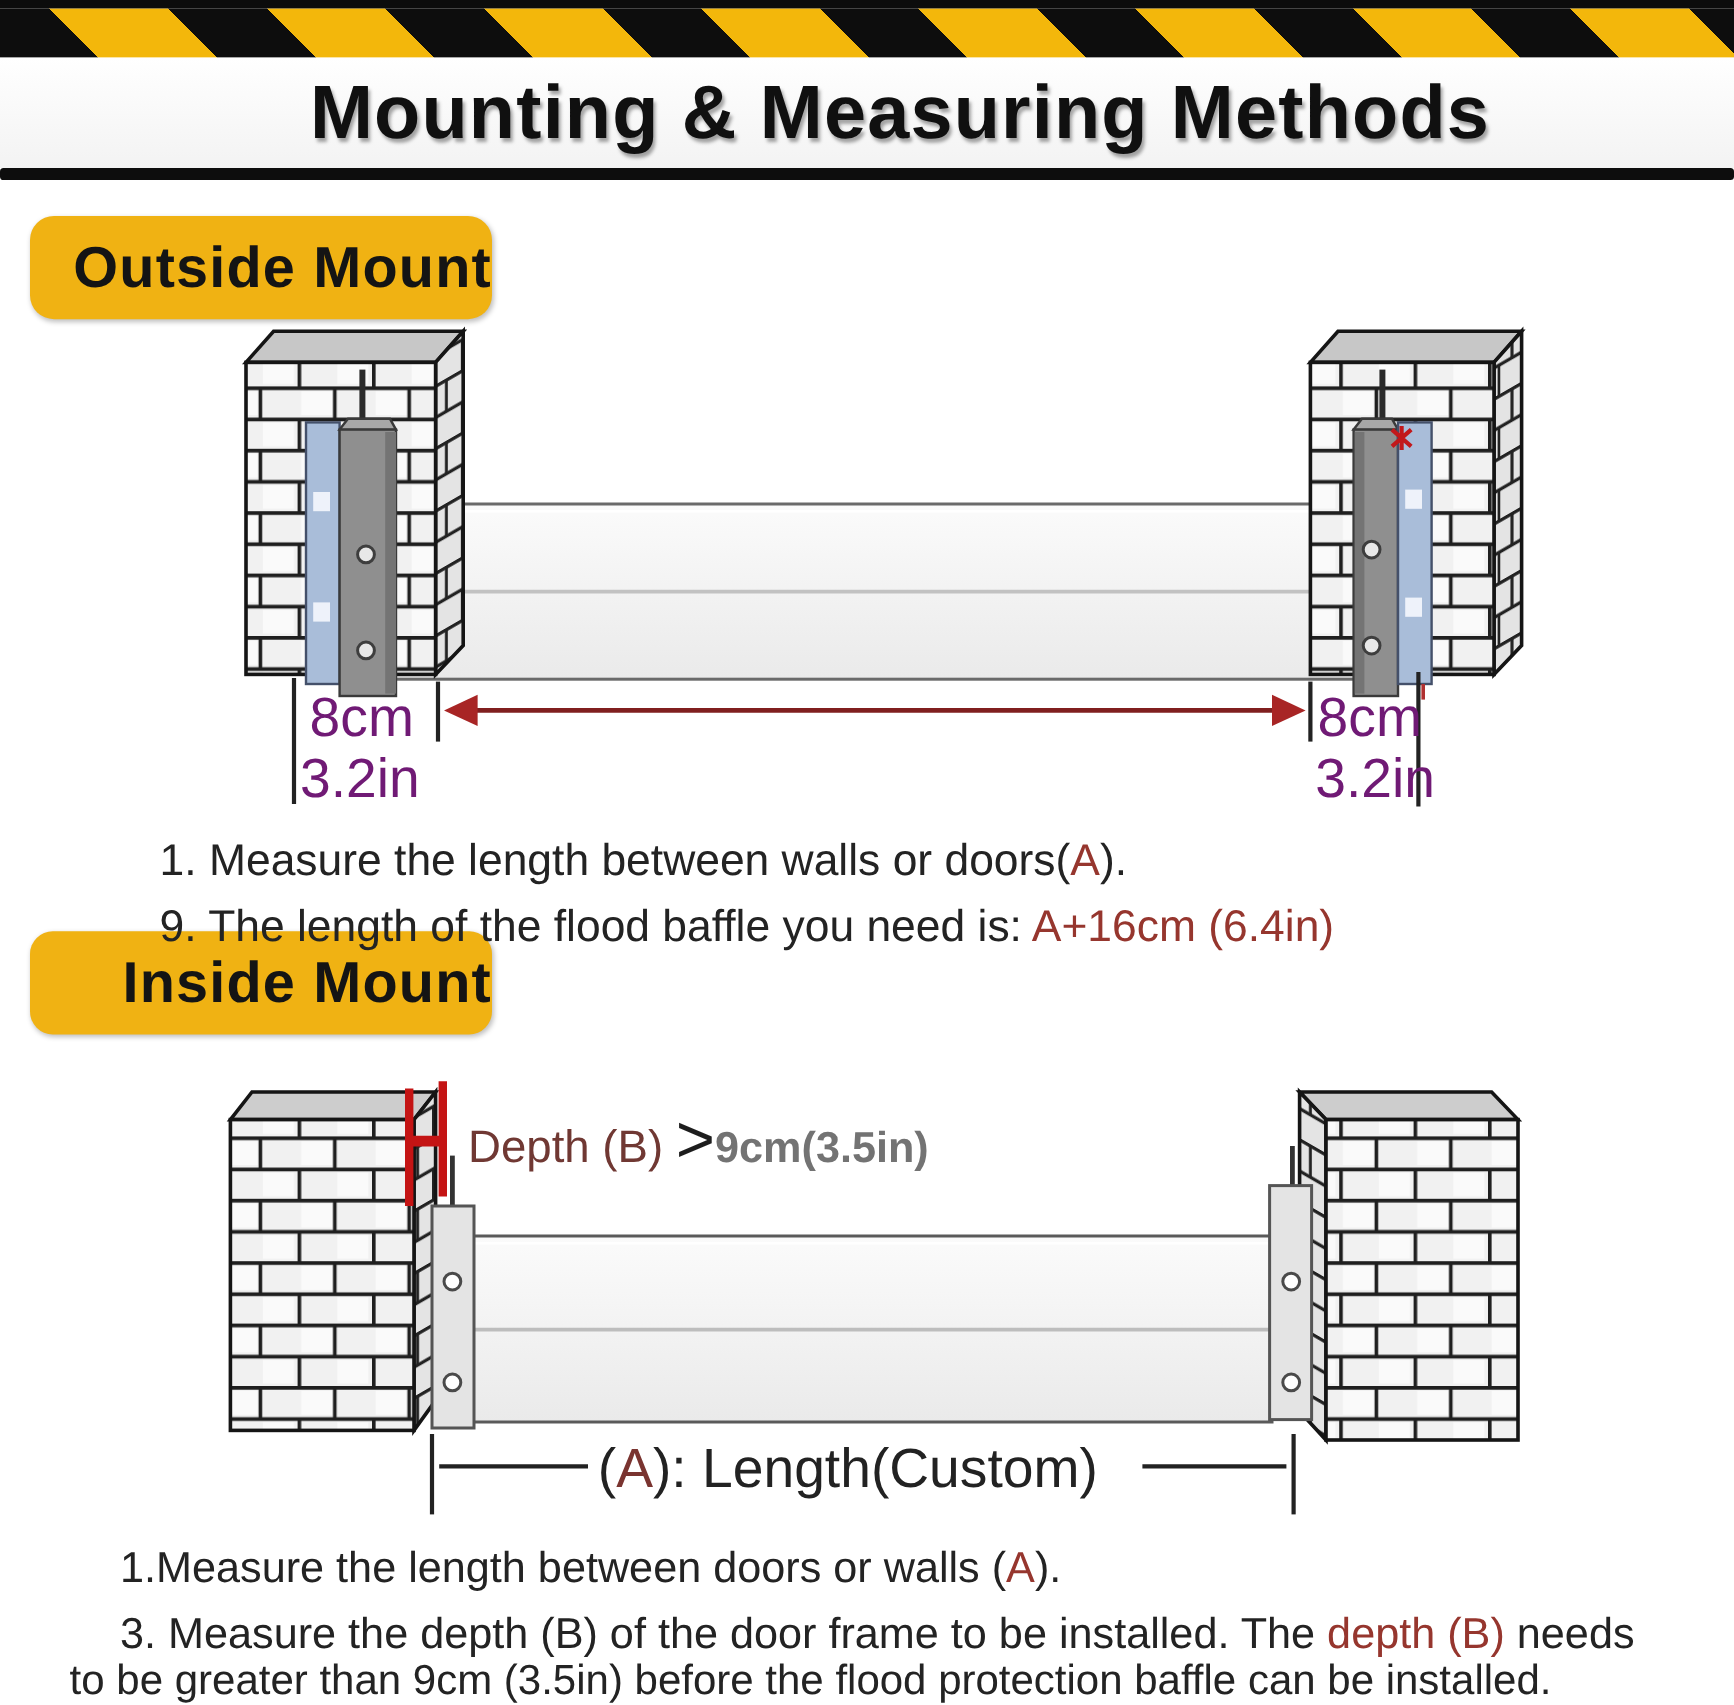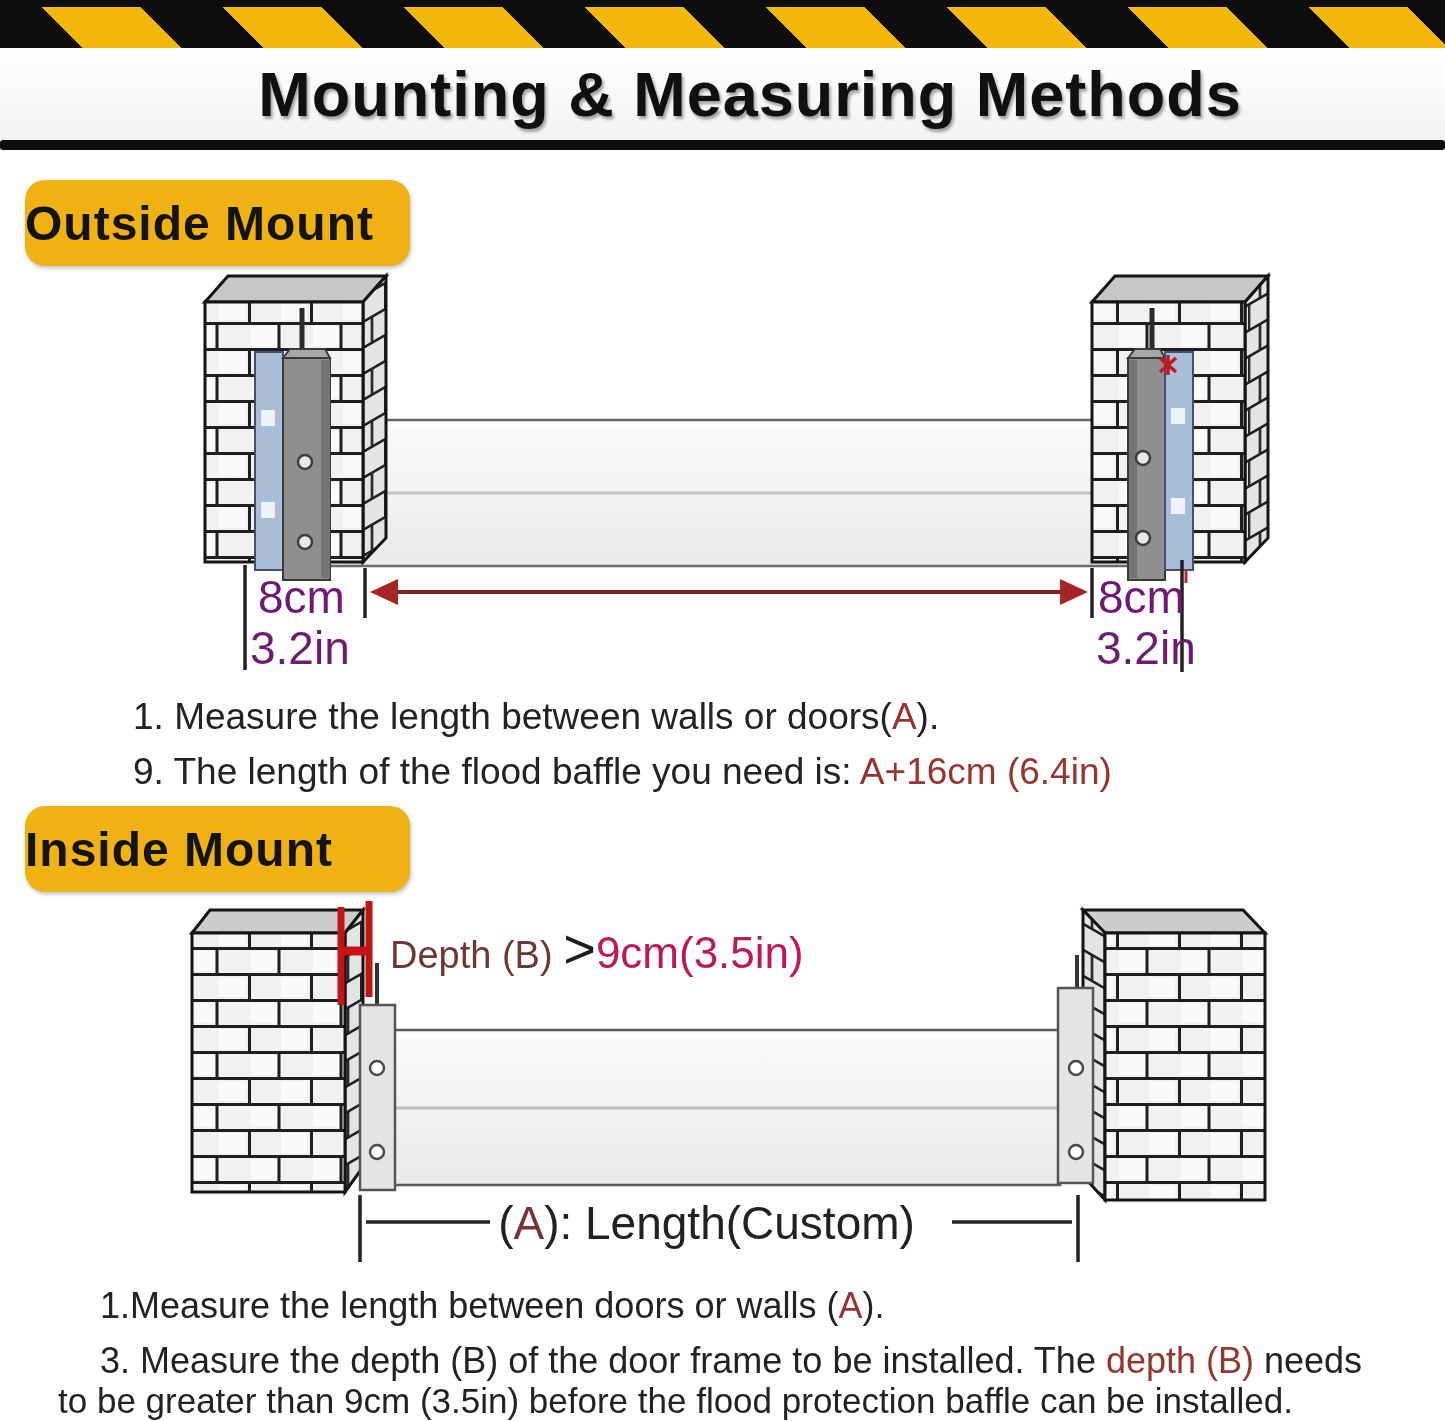--- a/index.html
+++ b/index.html
@@ -22,34 +22,34 @@
   }
   .page-title{
     font-size:63px;font-weight:700;letter-spacing:1px;color:#101010;
     padding-left:55px;white-space:nowrap;
     text-shadow:2px 3px 3px rgba(0,0,0,.35);
   }
   .header-bottom-bar{position:absolute;top:140px;left:0;width:1445px;height:10px;background:#0d0d0d;border-radius:3px;}
   
   .badge{
     position:absolute;left:25px;width:385px;height:86px;background:#f0b213;
-    border-radius:20px;display:flex;align-items:center;justify-content:flex-start;
+    border-radius:20px;display:flex;align-items:center;justify-content:flex-end;
     box-shadow:1px 2px 4px rgba(0,0,0,.25);
   }
   .badge span{font-size:48px;font-weight:700;letter-spacing:1px;color:#141414;}
   #badge-outside{top:180px;}
-  #badge-inside{top:806px;}
+  #badge-inside{top:776px;border-radius:19px;}
   
   .abs{position:absolute;white-space:nowrap;}
   .dim-num{font-size:46px;color:#701a75;}
   .a-label{font-size:40px;color:#222;}
   .a-label .red-a{font-size:52px;font-weight:700;color:#d2261a;}
   .depth-label .pre{font-size:38px;color:#703833;}
   .depth-label .gt{font-size:56px;color:#1d1d1d;}
-  .depth-label .val{font-size:44px;color:#be185d;}
+  .depth-label .val{font-size:36px;color:#737373;font-weight:bold;}
   .len-label{font-size:46px;color:#222;width:1413px;left:0;text-align:center;}
   .len-label .maroon{color:#7a3430;}
   .step{font-size:37px;color:#232323;}
   .step .em{color:#96362e;}
   .step-sm{font-size:36px;color:#232323;}
   .step-sm .em{color:#96362e;}
   svg{position:absolute;left:0;display:block;}
 </style>
 </head>
 <body>

